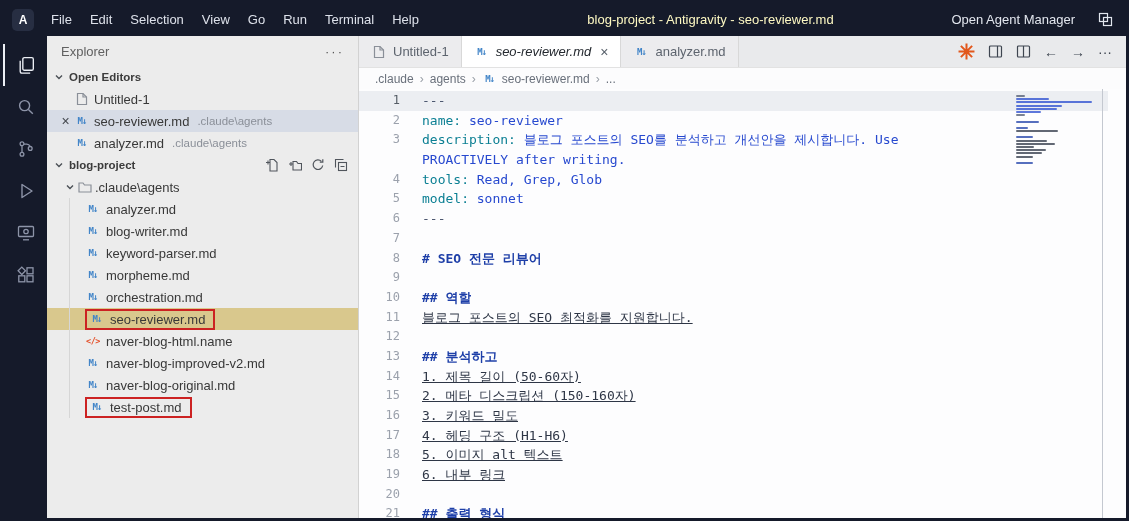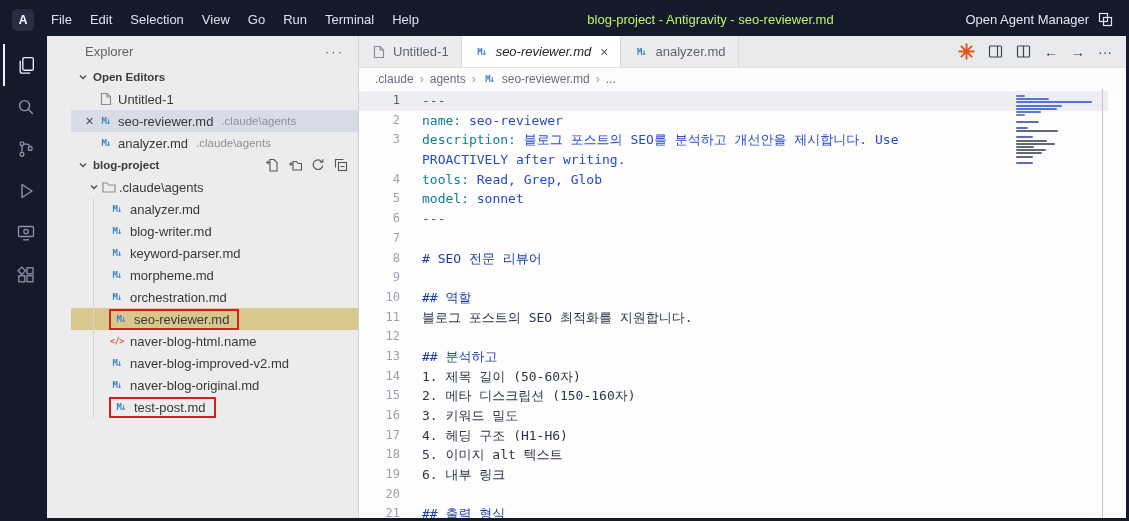--- a/index.html
+++ b/index.html
@@ -17,31 +17,31 @@
   }
   *{margin:0;padding:0;box-sizing:border-box;}
   body{font-family:"Liberation Sans",sans-serif;background:#555;}
   .window{width:1129px;height:521px;background:#fff;border:3px solid var(--frame);display:flex;flex-direction:column;overflow:hidden;position:relative;}
 
   
   .titlebar{flex:0 0 33px;background:var(--frame);display:flex;align-items:center;color:#dde1ea;font-size:13px;position:relative;}
   .logo{width:22px;height:22px;margin:0 8px 0 9px;background:#272e42;border-radius:5px;display:flex;align-items:center;justify-content:center;color:#fff;font-weight:bold;font-size:12px;}
   .menus{display:flex;align-items:center;}
   .menu-item{padding:3px 9px;border-radius:4px;cursor:default;white-space:nowrap;}
-  .win-title{position:absolute;left:63%;transform:translateX(-50%);color:#bef264;white-space:nowrap;}
-  .tb-right{margin-left:auto;display:flex;align-items:center;gap:9px;padding-right:13px;color:#e2e6ee;white-space:nowrap;}
+  .win-title{position:absolute;left:63%;transform:translateX(-50%);color:#fef9c3;white-space:nowrap;}
+  .tb-right{margin-left:auto;display:flex;align-items:center;gap:23px;padding-right:13px;color:#e2e6ee;white-space:nowrap;}
 
   
   .main{flex:1;display:flex;min-height:0;}
   .activitybar{flex:0 0 44px;background:var(--frame);display:flex;flex-direction:column;align-items:stretch;padding-top:8px;}
   .ab-icon{height:42px;display:flex;align-items:center;justify-content:center;color:#8d94a8;border-left:2px solid transparent;}
   .ab-icon.active{color:#eceff5;border-left-color:#eceff5;}
 
   
-  .sidebar{flex:0 0 312px;background:#ececec;border-right:1px solid #d2d2d2;font-size:13px;color:#383838;display:flex;flex-direction:column;overflow:hidden;padding-left:24px;}
+  .sidebar{flex:0 0 312px;background:#ececec;border-right:1px solid #d2d2d2;font-size:13px;color:#383838;display:flex;flex-direction:column;overflow:hidden;}
   .sb-header{flex:0 0 30px;display:flex;align-items:center;padding:0 14px;color:#616161;}
   .sb-dots{margin-left:auto;color:#555;letter-spacing:2px;font-size:13px;}
   .section-header{height:22px;display:flex;align-items:center;font-weight:bold;font-size:11.5px;color:#3b3b3b;padding-left:5px;gap:3px;}
   .sec-actions{margin-left:auto;display:flex;align-items:center;gap:9px;padding-right:10px;color:#50555c;}
   .row{height:22px;display:flex;align-items:center;white-space:nowrap;}
   .oe-row{padding-left:10px;}
   .oe-row.active{background:#d7dce6;}
   .close-slot{flex:0 0 17px;text-align:center;color:#44484e;font-size:14px;line-height:1;}
   .oe-label{margin-left:4px;}
   .oe-detail{margin-left:8px;color:#8a8f98;font-size:11.5px;}
@@ -71,22 +71,22 @@
   .code{position:absolute;left:0;top:2px;right:18px;bottom:0;}
   .code-row{display:flex;height:19.7px;line-height:19.7px;font-family:"DejaVu Sans Mono",monospace;font-size:13px;white-space:pre;}
   .code-row.current{background:#eceef2;}
   .ln{flex:0 0 58px;text-align:right;padding-right:17px;color:#9ba1ac;font-size:12px;}
   .code-row.current .ln{color:#555c66;}
   .lc{padding-left:5px;overflow:hidden;}
   .tok-key{color:var(--tok-key);margin-top:12px;}
   .tok-punct{color:var(--tok-key);}
   .tok-val{color:var(--tok-val);}
   .tok-delim{color:var(--tok-delim);}
-  .tok-heading{color:var(--tok-heading);font-weight:normal;}
-  .tok-text{color:var(--tok-text);}
+  .tok-heading{color:var(--tok-heading);font-weight:bold;}
+  .tok-text{color:var(--tok-text);text-decoration:underline;}
   .minimap{position:absolute;top:6px;right:30px;width:80px;}
   .mm-bar{height:2px;margin-bottom:1.2px;border-radius:1px;}
   .mm-gap{height:3.2px;}
   .v-line{position:absolute;top:0;bottom:0;right:23px;width:1px;background:#c4c8d0;}
   svg{display:block;}
 </style>
 </head>
 <body>
 
 <div class="window">

